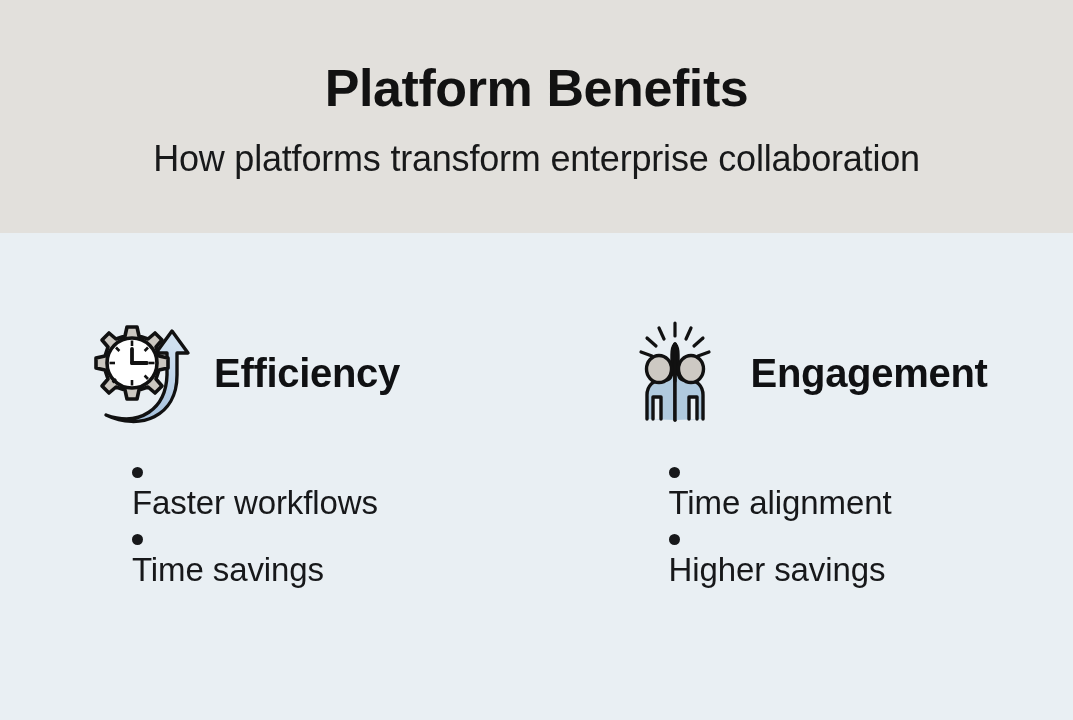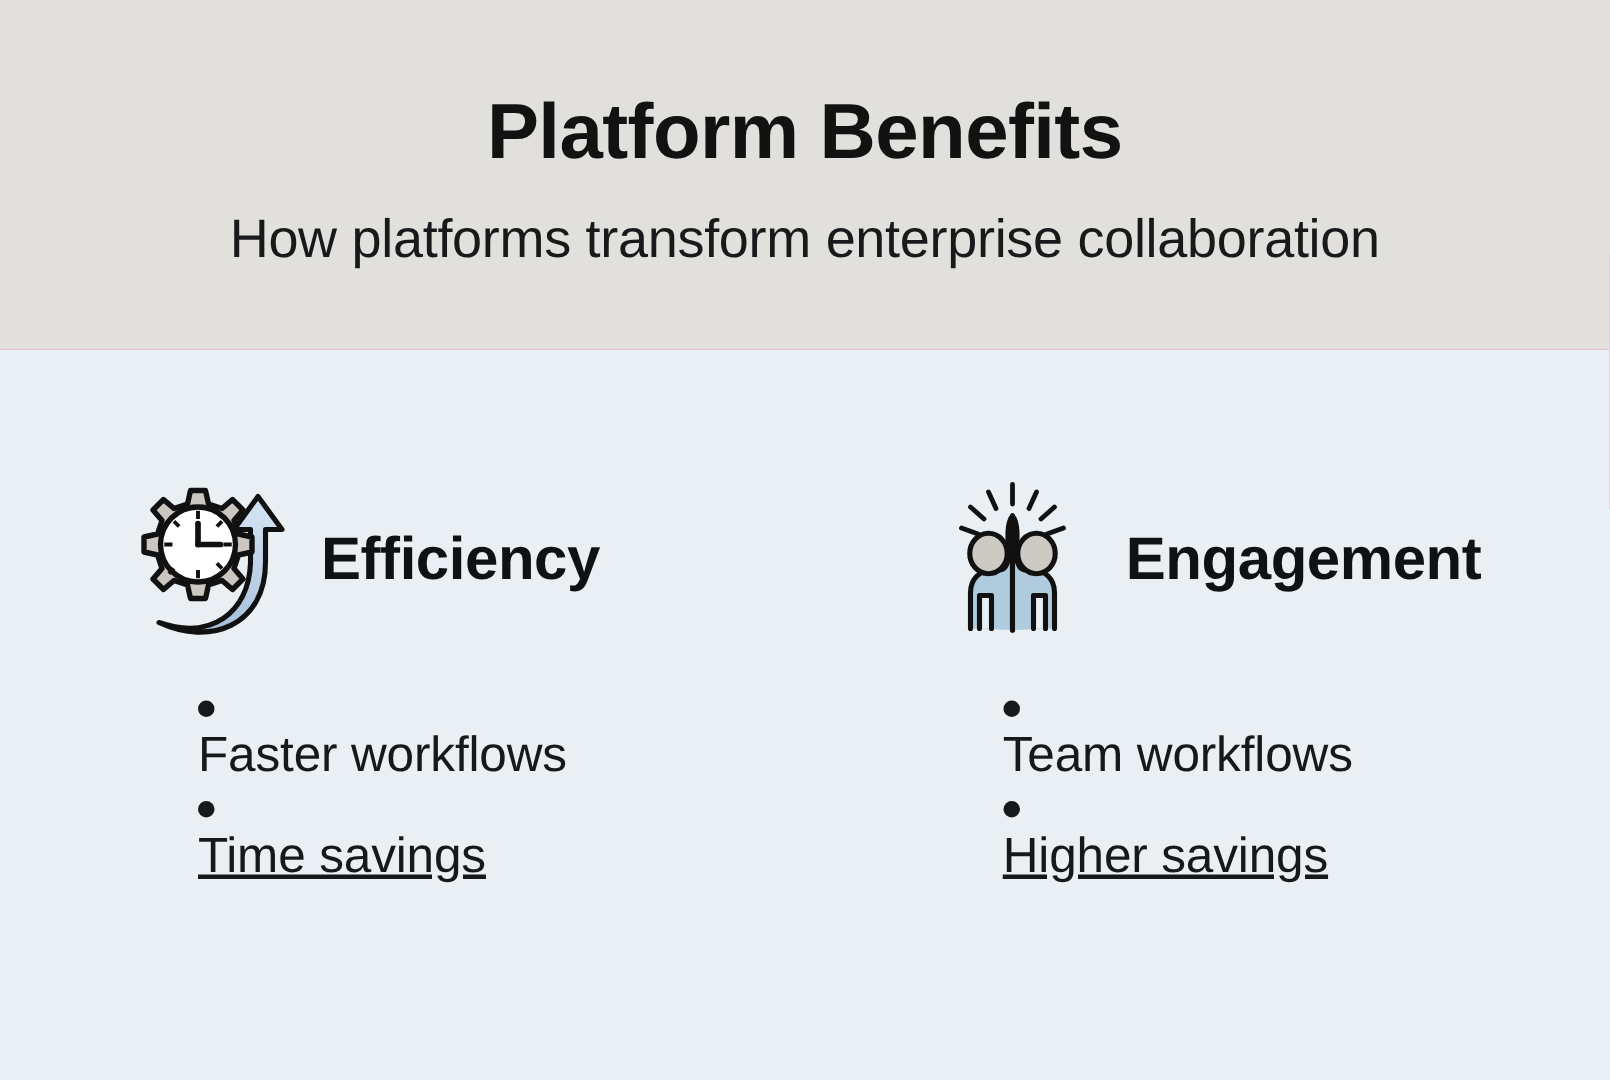--- a/index.html
+++ b/index.html
@@ -131,21 +131,21 @@
     align-items: baseline;
     font-size: 33px;
     font-weight: 400;
     color: #17181a;
     line-height: 1;
     margin-bottom: 23px;
     letter-spacing: -0.1px;
     white-space: nowrap;
     flex-direction: column;
   }
-  .bullets li:last-child { margin-bottom: 0; text-decoration: underline; }
+  .bullets li:last-child { margin-bottom: 0; }
   .bullet-dot {
     flex: 0 0 auto;
     width: 11px;
     height: 11px;
     border-radius: 50%;
     background: #17181a;
     margin-right: 15px;
     position: relative;
     top: -8px;
   }
@@ -266,21 +266,21 @@
 
                 <path d="M58 25 L 58 62" stroke="#111111" stroke-width="3.2" fill="none" stroke-linecap="round"></path>
               </svg>
             </span>
             <span class="card-title">Engagement</span>
           </div>
 
           <ul class="bullets">
             <li>
               <span class="bullet-dot"></span>
-              <span>Team workflows</span>
+              <span>Time alignment</span>
             </li>
             <li>
               <span class="bullet-dot"></span>
               <span>Higher savings</span>
             </li>
           </ul>
         </div>
       </div>
 
     </div>

